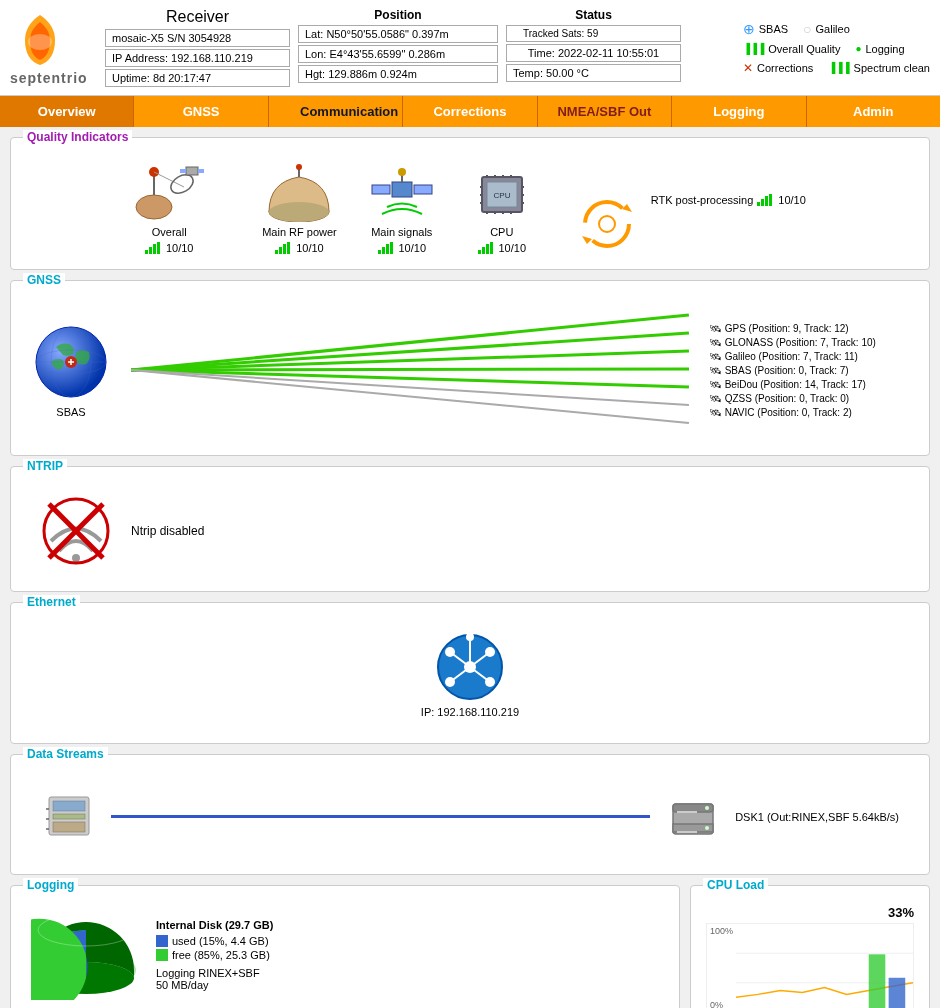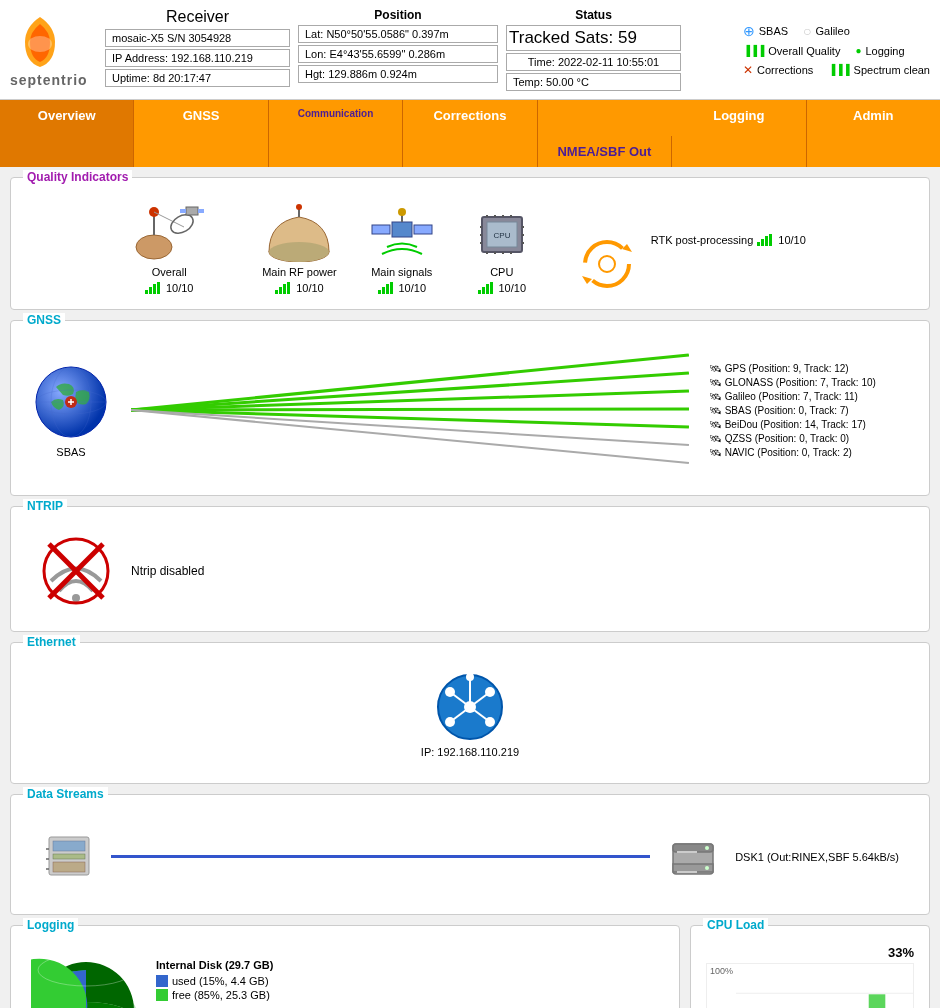--- a/index.html
+++ b/index.html
@@ -30,21 +30,21 @@
 
     <div>
       <div style="text-align:center;font-weight:bold;font-size:12px;margin-bottom:3px;">Position</div>
       <div style="border:1px solid #aaa;padding:2px 6px;font-size:11px;margin-bottom:2px;background:white;min-width:200px;">Lat:  N50°50'55.0586"   0.397m</div>
       <div style="border:1px solid #aaa;padding:2px 6px;font-size:11px;margin-bottom:2px;background:white;">Lon: E4°43'55.6599"    0.286m</div>
       <div style="border:1px solid #aaa;padding:2px 6px;font-size:11px;background:white;">Hgt: 129.886m            0.924m</div>
     </div>
 
     <div>
       <div style="text-align:center;font-weight:bold;font-size:12px;margin-bottom:3px;">Status</div>
-      <div style="border:1px solid #aaa;padding:2px 2px;font-size:17px;margin-bottom:2px;background:white;min-width:175px;">Tracked Sats: 59</div>
+      <div style="border:1px solid #aaa;padding:2px 16px;font-size:10px;margin-bottom:2px;background:white;min-width:175px;">Tracked Sats: 59</div>
       <div style="border:1px solid #aaa;padding:2px 6px;font-size:11px;margin-bottom:2px;background:white;text-align:center;">Time: 2022-02-11  10:55:01</div>
       <div style="border:1px solid #aaa;padding:2px 6px;font-size:11px;background:white;">Temp: 50.00 °C</div>
     </div>
   </div>
 
   <div style="display:flex;flex-direction:column;gap:6px;margin-left:10px;">
     <div style="display:flex;gap:15px;">
       <div style="display:flex;align-items:center;gap:4px;font-size:11px;">
         <span style="color:#3399ff;font-size:14px;">⊕</span>
         <span>SBAS</span>
@@ -77,27 +77,27 @@
   </div>
 </div>
 
 <nav style="display:flex;background:#f90;">
   <div style="flex:1;text-align:center;padding:8px 4px;color:white;font-weight:bold;font-size:13px;cursor:pointer;background:#e07800;border-right:1px solid #cc6600;">
     <span>Overview</span>
   </div>
   <div style="flex:1;text-align:center;padding:8px 4px;color:white;font-weight:bold;font-size:13px;cursor:pointer;border-right:1px solid #cc6600;">
     <span>GNSS</span>
   </div>
-  <div style="flex:1;text-align:center;padding:8px 4px;color:#4c1d95;font-weight:bold;font-size:10px;cursor:pointer;border-right:1px solid #cc6600;">
+  <div style="flex:1;text-align:right;padding:8px 4px;color:#0f172a;font-weight:bold;font-size:13px;cursor:pointer;border-right:1px solid #cc6600;">
     <span>Communication</span>
   </div>
   <div style="flex:1;text-align:center;padding:8px 4px;color:white;font-weight:bold;font-size:13px;cursor:pointer;border-right:1px solid #cc6600;">
     <span>Corrections</span>
   </div>
-  <div style="flex:1;text-align:center;padding:8px 4px;color:#4c1d95;font-weight:bold;font-size:13px;cursor:pointer;border-right:1px solid #cc6600;margin-top:36px;">
+  <div style="flex:1;text-align:center;padding:8px 4px;color:#7f1d1d;font-weight:bold;font-size:13px;cursor:pointer;border-right:1px solid #cc6600;">
     <span>NMEA/SBF Out</span>
   </div>
   <div style="flex:1;text-align:center;padding:8px 4px;color:white;font-weight:bold;font-size:13px;cursor:pointer;border-right:1px solid #cc6600;">
     <span>Logging</span>
   </div>
   <div style="flex:1;text-align:center;padding:8px 4px;color:white;font-weight:bold;font-size:13px;cursor:pointer;">
     <span>Admin</span>
   </div>
 </nav>
 

